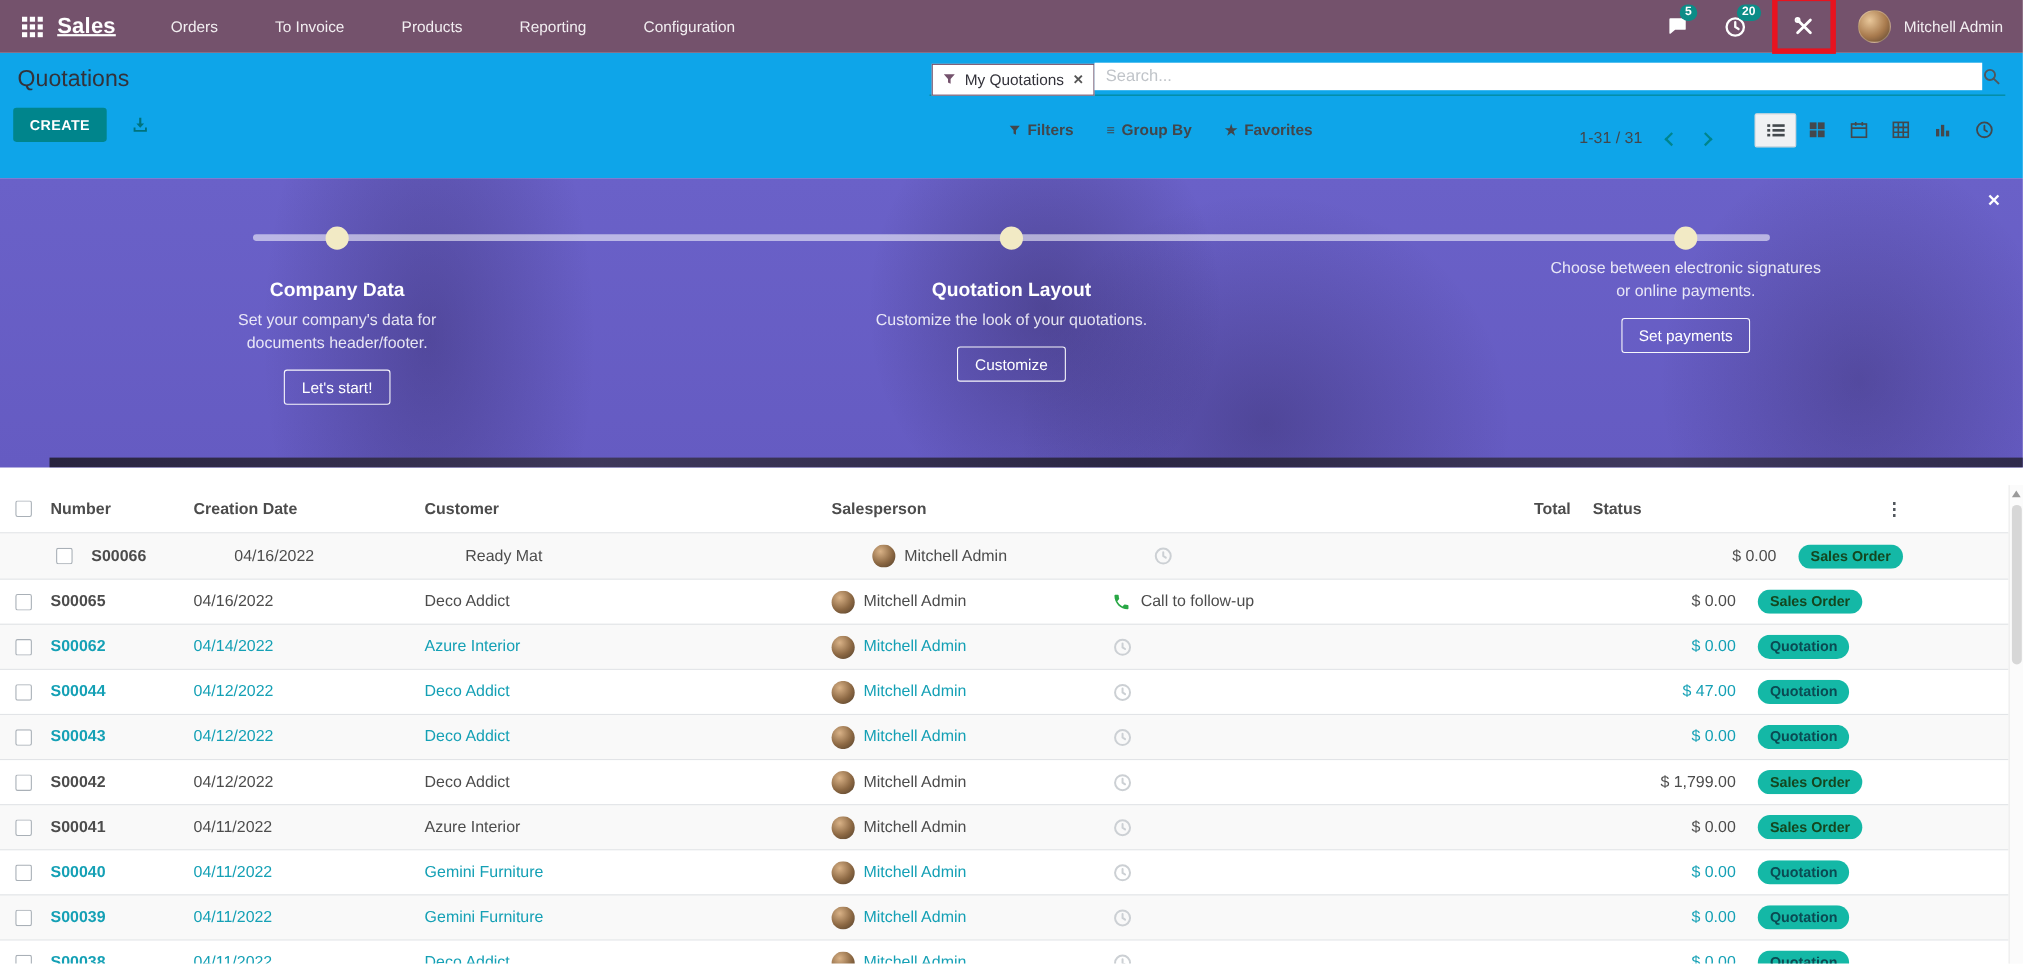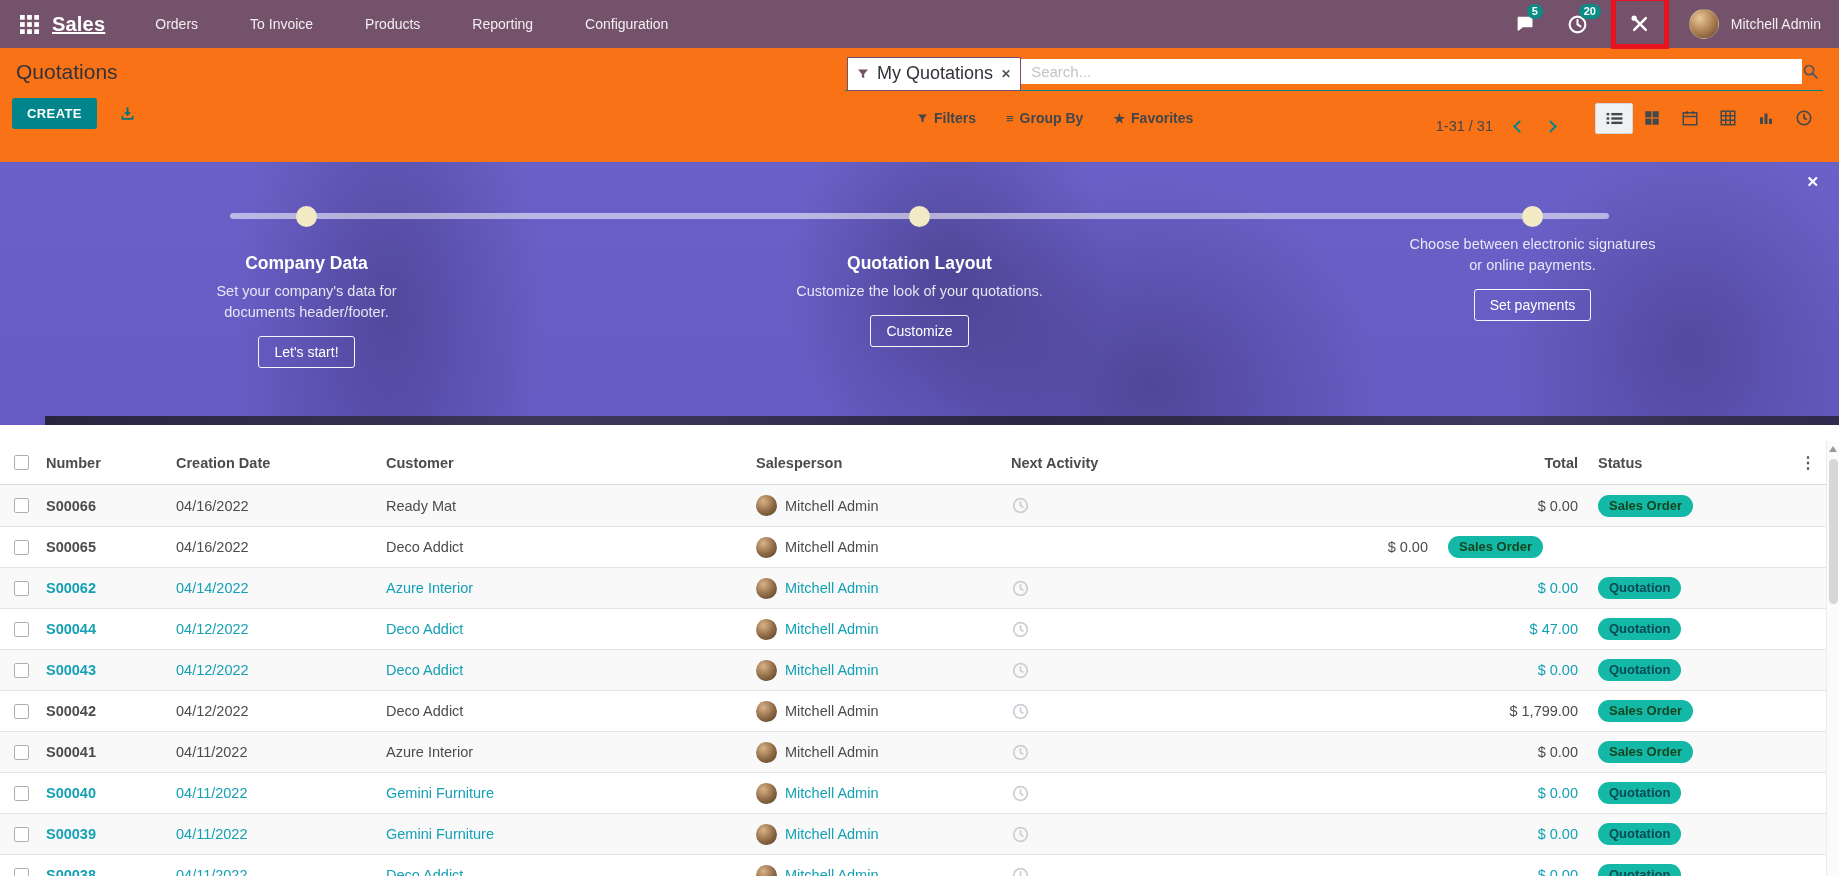--- a/index.html
+++ b/index.html
@@ -21,33 +21,33 @@
   .tools-wrap { position:relative; display:flex; align-items:center; justify-content:center;
     width:26px; height:26px; margin:0 10px; }
   .annotation-box { position:absolute; left:-16px; top:-15px; width:58px; height:53px;
     border:5px solid #E8131F; pointer-events:none; }
   .nav-avatar { width:30px; height:30px; border-radius:50%;
     background:radial-gradient(circle at 35% 30%, #e8c79a, #a97b4e 55%, #5f4630 95%);
     border:1px solid rgba(255,255,255,.25); }
   .nav-user { font-size:14px; color:#f2eef1; margin-left:-14px; }
 
   
-  .cp { position:relative; height:114px; background:#f97316; }
+  .cp { position:relative; height:114px; background:#0ea5e9; }
   .cp-title { position:absolute; left:16px; top:12px; font-size:21px; color:#33323a; }
   .cp-actions { position:absolute; left:12px; top:50px; display:flex; align-items:center; gap:22px; }
   .create-btn { background:#00858C; color:#fff; border:none; font-weight:700; font-size:13px;
     letter-spacing:.4px; padding:8px 15px; border-radius:3px; cursor:pointer;
     font-family:"Liberation Sans", sans-serif; }
   .dl-btn { display:flex; cursor:pointer; }
 
   .searchbox { position:absolute; right:16px; top:7px; width:978px; display:flex; align-items:center;
     border-bottom:1px solid #00858C; padding:2px 2px 4px 2px; }
   .facet { display:flex; align-items:center; border:1px solid #74526C; margin-bottom:-5px;
     padding:5px 9px 6px 9px; gap:8px; cursor:pointer; background:#fff; }
-  .facet-label { font-size:18px; color:#33323a; }
+  .facet-label { font-size:14px; color:#33323a; }
   .facet-x { font-size:12px; color:#555; cursor:pointer; font-weight:700; }
   .search-input { flex:1; border:none; outline:none; font-size:15px; padding:4px 10px; color:#333;
     font-family:"Liberation Sans", sans-serif; }
   .search-input::placeholder { color:#c0c4c9; }
   .mag-btn { display:flex; cursor:pointer; padding-right:2px; }
 
   .cp-row2 { position:absolute; right:16px; top:54px; width:978px; display:flex; align-items:center;text-align:center; }
   .dropdowns { display:flex; align-items:center; gap:30px; margin-left:72px; }
   .dd-btn { display:flex; align-items:center; gap:6px; font-size:14px; color:#42464b; cursor:pointer;
     font-weight:600; }
@@ -86,21 +86,21 @@
     line-height:1.45; }
   .step-btn { margin-top:13px; background:transparent; border:1px solid rgba(255,255,255,.95);
     color:#fff; font-size:14px; padding:7px 15px; border-radius:3px; cursor:pointer;
     font-family:"Liberation Sans", sans-serif; }
 
   
   .listview { margin-top:16px; width:calc(100% - 13px); --cols:38px 130px 210px 370px 255px 437px 150px 150px 1fr; }
   .lrow { display:grid; grid-template-columns:var(--cols); align-items:center; }
   .lhead { height:44px; font-weight:700; font-size:14.5px; color:#4c4c4c; border-bottom:1px solid #d9dcdf; }
   .orow { height:41px; font-size:14.5px; border-top:1px solid #e2e4e7; cursor:pointer; }
-  .orow:first-of-type { border-top:none; }
+  .orow:first-of-type { border-top:none;padding-left:37px; }
   .orow:nth-of-type(odd) { background:#f9f9f9; }
   .cell { padding:0 8px; white-space:nowrap; overflow:hidden; }
   .cell.chk { padding-left:14px; }
   .checkbox { width:15px; height:15px; border:1px solid #a9b0b7; border-radius:2px; background:#fff;
     cursor:pointer; }
   .cell.number { font-weight:700; }
   .cell.total, .hcell.total { text-align:right; padding-right:12px; }
   .cell.sales { display:flex; align-items:center; gap:8px; }
   .mini-avatar { width:21px; height:21px; border-radius:50%; flex:none;
     background:radial-gradient(circle at 35% 30%, #d9b287, #8c6843 55%, #54402b 95%); }
@@ -314,21 +314,20 @@
 
 <div class="listview">
   <div class="lrow lhead">
     <div class="cell chk">
       <div class="checkbox"></div>
     </div>
     <div class="cell hcell">Number</div>
     <div class="cell hcell">Creation Date</div>
     <div class="cell hcell">Customer</div>
     <div class="cell hcell">Salesperson</div>
-    <div class="cell hcell">Next Activity</div>
     <div class="cell hcell total">Total</div>
     <div class="cell hcell">Status</div>
     <div class="cell hcell gear">⋮</div>
   </div>
 
   <div>
 
       <div class="lrow orow order">
         <div class="cell chk">
           <div class="checkbox"></div>
@@ -361,20 +360,29 @@
         <div class="cell chk">
           <div class="checkbox"></div>
         </div>
         <div class="cell number">S00065</div>
         <div class="cell date">04/16/2022</div>
         <div class="cell customer">Deco Addict</div>
         <div class="cell sales">
           <span class="mini-avatar"></span>
           <span class="sp-name">Mitchell Admin</span>
         </div>
+        <div class="cell activity has-phone">
+
+          <span class="phone-wrap">
+            <svg width="17" height="17" viewBox="0 0 24 24" fill="#28a745">
+              <path d="M6.62 10.79a15.15 15.15 0 0 0 6.59 6.59l2.2-2.2a1 1 0 0 1 1.02-.24c1.12.37 2.33.57 3.57.57a1 1 0 0 1 1 1V20a1 1 0 0 1-1 1C10.85 21 3 13.15 3 3.5a1 1 0 0 1 1-1h3.5a1 1 0 0 1 1 1c0 1.24.2 2.45.57 3.57a1 1 0 0 1-.24 1.02z"></path>
+            </svg>
+          </span>
+          <span class="activity-text">Call to follow-up</span>
+        </div>
         <div class="cell total">$ 0.00</div>
         <div class="cell status">
           <span class="badge">Sales Order</span>
         </div>
         <div class="cell"></div>
       </div>
 
       <div class="lrow orow draft">
         <div class="cell chk">
           <div class="checkbox"></div>

